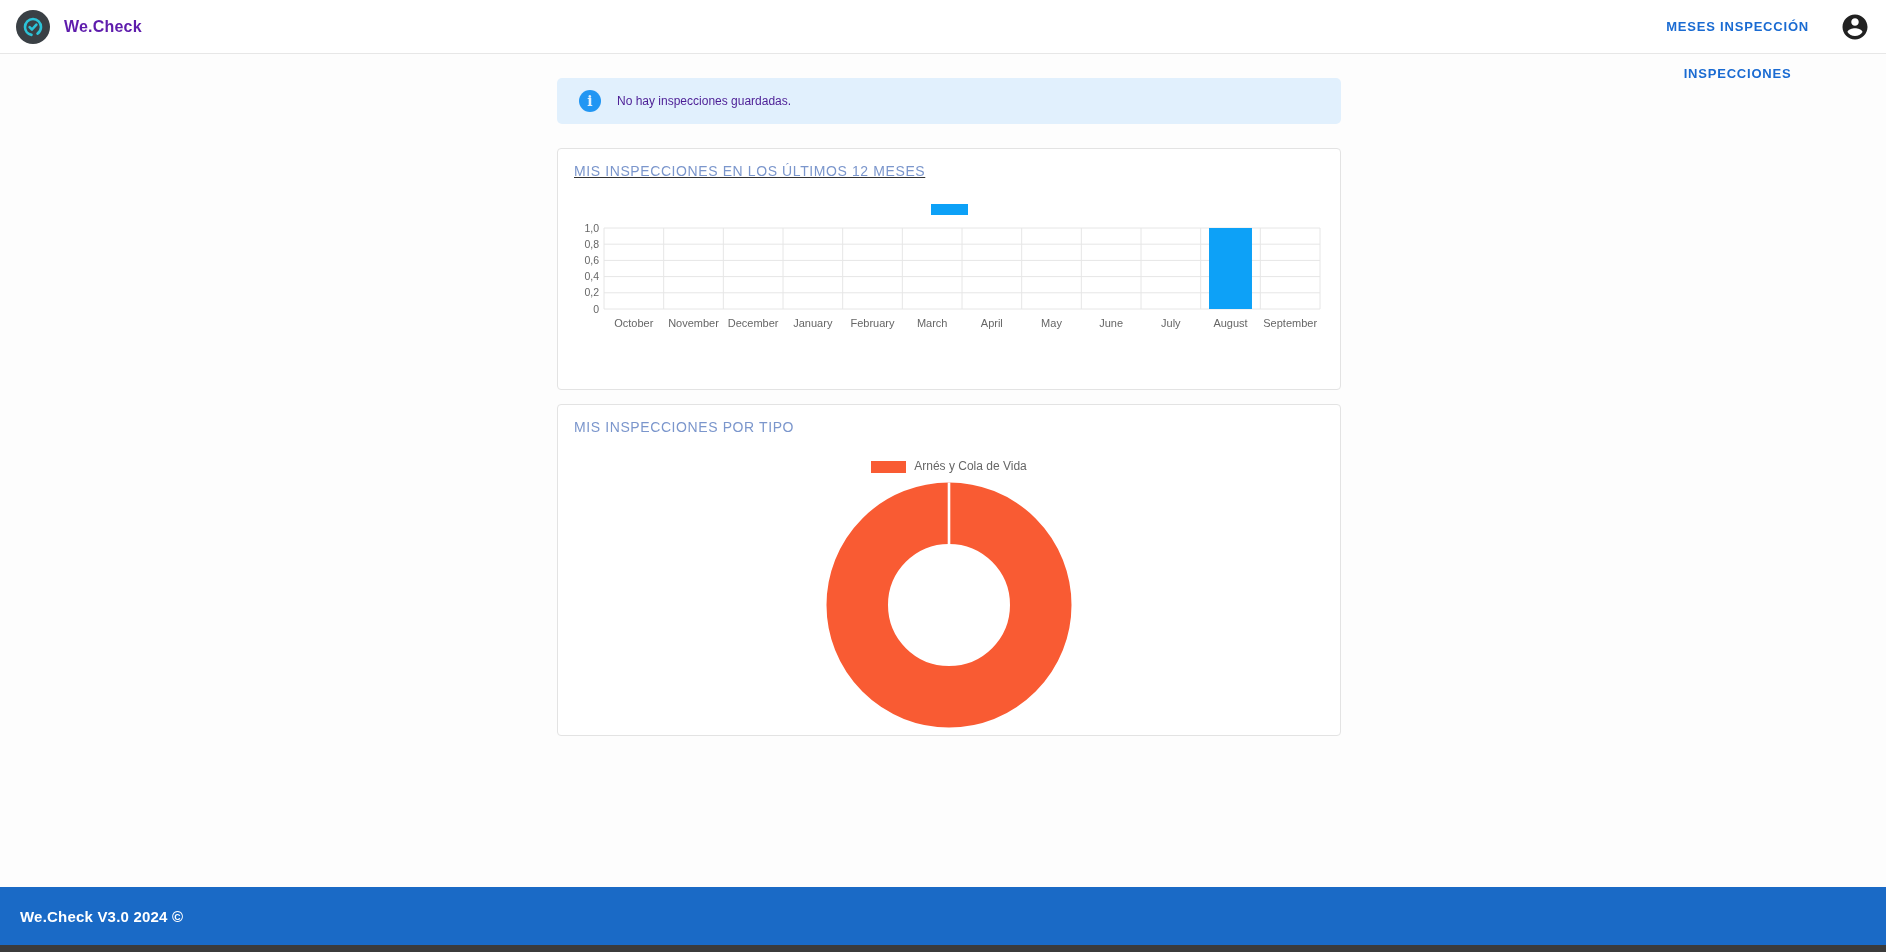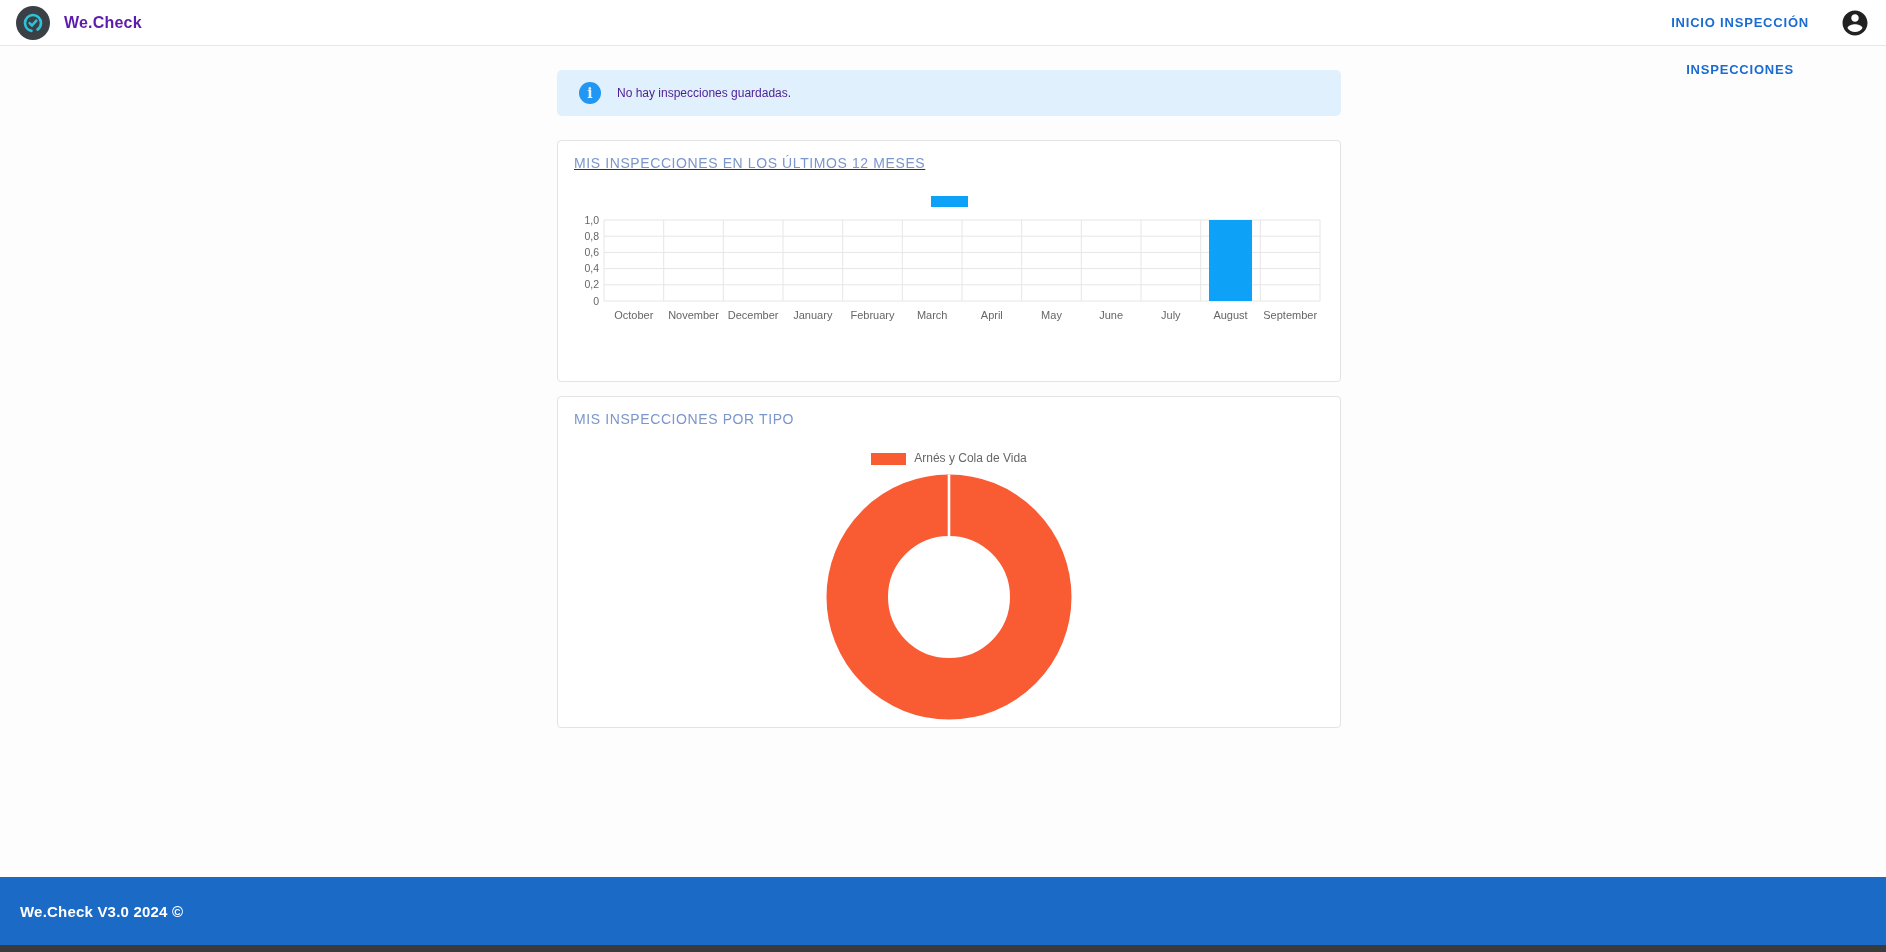--- a/index.html
+++ b/index.html
@@ -4,21 +4,21 @@
 <style>
   * { margin:0; padding:0; box-sizing:border-box; }
   html,body { width:1886px; height:952px; overflow:hidden; }
   body {
     font-family:"Liberation Sans","DejaVu Sans",sans-serif;
     background:#fdfdfd; color:#333;
     display:flex; flex-direction:column;
   }
   
   .app-header {
-    height:46px; background:#fff; border-bottom:1px solid #e7e7e7;
+    height:54px; background:#fff; border-bottom:1px solid #e7e7e7;
     display:flex; align-items:center; padding:0 16px; flex:0 0 auto;
   }
   .brand { display:flex; align-items:center; gap:14px; cursor:pointer; }
   .brand-logo {
     width:34px; height:34px; border-radius:50%; background:#3a4045;
     display:flex; align-items:center; justify-content:center;
   }
   .brand-title { font-size:16px; font-weight:bold; color:#5e1cac; letter-spacing:.2px; }
   .header-spacer { flex:1; }
   .nav { display:flex; align-items:center; gap:16px; margin-right:18px;flex-direction:column; }
@@ -56,21 +56,21 @@
   .bar-chart-svg { display:block; margin-top:7px; }
   
   .pie-legend-row {
     display:flex; justify-content:center; align-items:flex-end; gap:8px; margin-top:24px;
   }
   .pie-legend-swatch { width:35px; height:12px; cursor:pointer; }
   .pie-legend-label { font-size:12px; color:#666; }
   .donut-wrap { display:flex; justify-content:center; margin-top:9px; }
   
   .app-footer {
-    flex:0 0 auto; height:68px; background:#1a6ac6; color:#fff;
+    flex:0 0 auto; height:58px; background:#1a6ac6; color:#fff;
     display:flex; align-items:center; padding:0 20px;
     font-size:15px; font-weight:bold; letter-spacing:.2px;
   }
   .window-strip { flex:0 0 auto; height:7px; background:#3b3b3b; }
   svg text { font-family:"Liberation Sans","DejaVu Sans",sans-serif; }
 </style>
 </head>
 <body>
 
 <header class="app-header">
@@ -79,21 +79,21 @@
       <svg width="24" height="24" viewBox="0 0 24 24">
         <circle cx="12" cy="12" r="8" fill="none" stroke="#2cc3d8" stroke-width="2.6" stroke-dasharray="44 6.3" stroke-dashoffset="-14" stroke-linecap="round"></circle>
         <path d="M8.6 12.1l2.4 2.4 4.4-4.9" fill="none" stroke="#2cc3d8" stroke-width="2.6" stroke-linecap="round" stroke-linejoin="round"></path>
       </svg>
     </div>
     <div class="brand-title">We.Check</div>
   </div>
   <div class="header-spacer"></div>
   <nav class="nav">
     <div class="nav-item active">INICIO</div>
-    <div class="nav-item">INICIO INSPECCIÓN</div>
+    <div class="nav-item">MESES INSPECCIÓN</div>
     <div class="nav-item">INSPECCIONES</div>
   </nav>
   <div class="account-btn">
     <svg width="30" height="30" viewBox="0 0 24 24">
       <path fill="#212121" d="M12 2C6.48 2 2 6.48 2 12s4.48 10 10 10 10-4.48 10-10S17.52 2 12 2zm0 3c1.66 0 3 1.34 3 3s-1.34 3-3 3-3-1.34-3-3 1.34-3 3-3zm0 14.2c-2.5 0-4.71-1.28-6-3.22.03-1.99 4-3.08 6-3.08 1.99 0 5.97 1.09 6 3.08-1.29 1.94-3.5 3.22-6 3.22z"></path>
     </svg>
   </div>
 </header>
 
 <main class="main">

